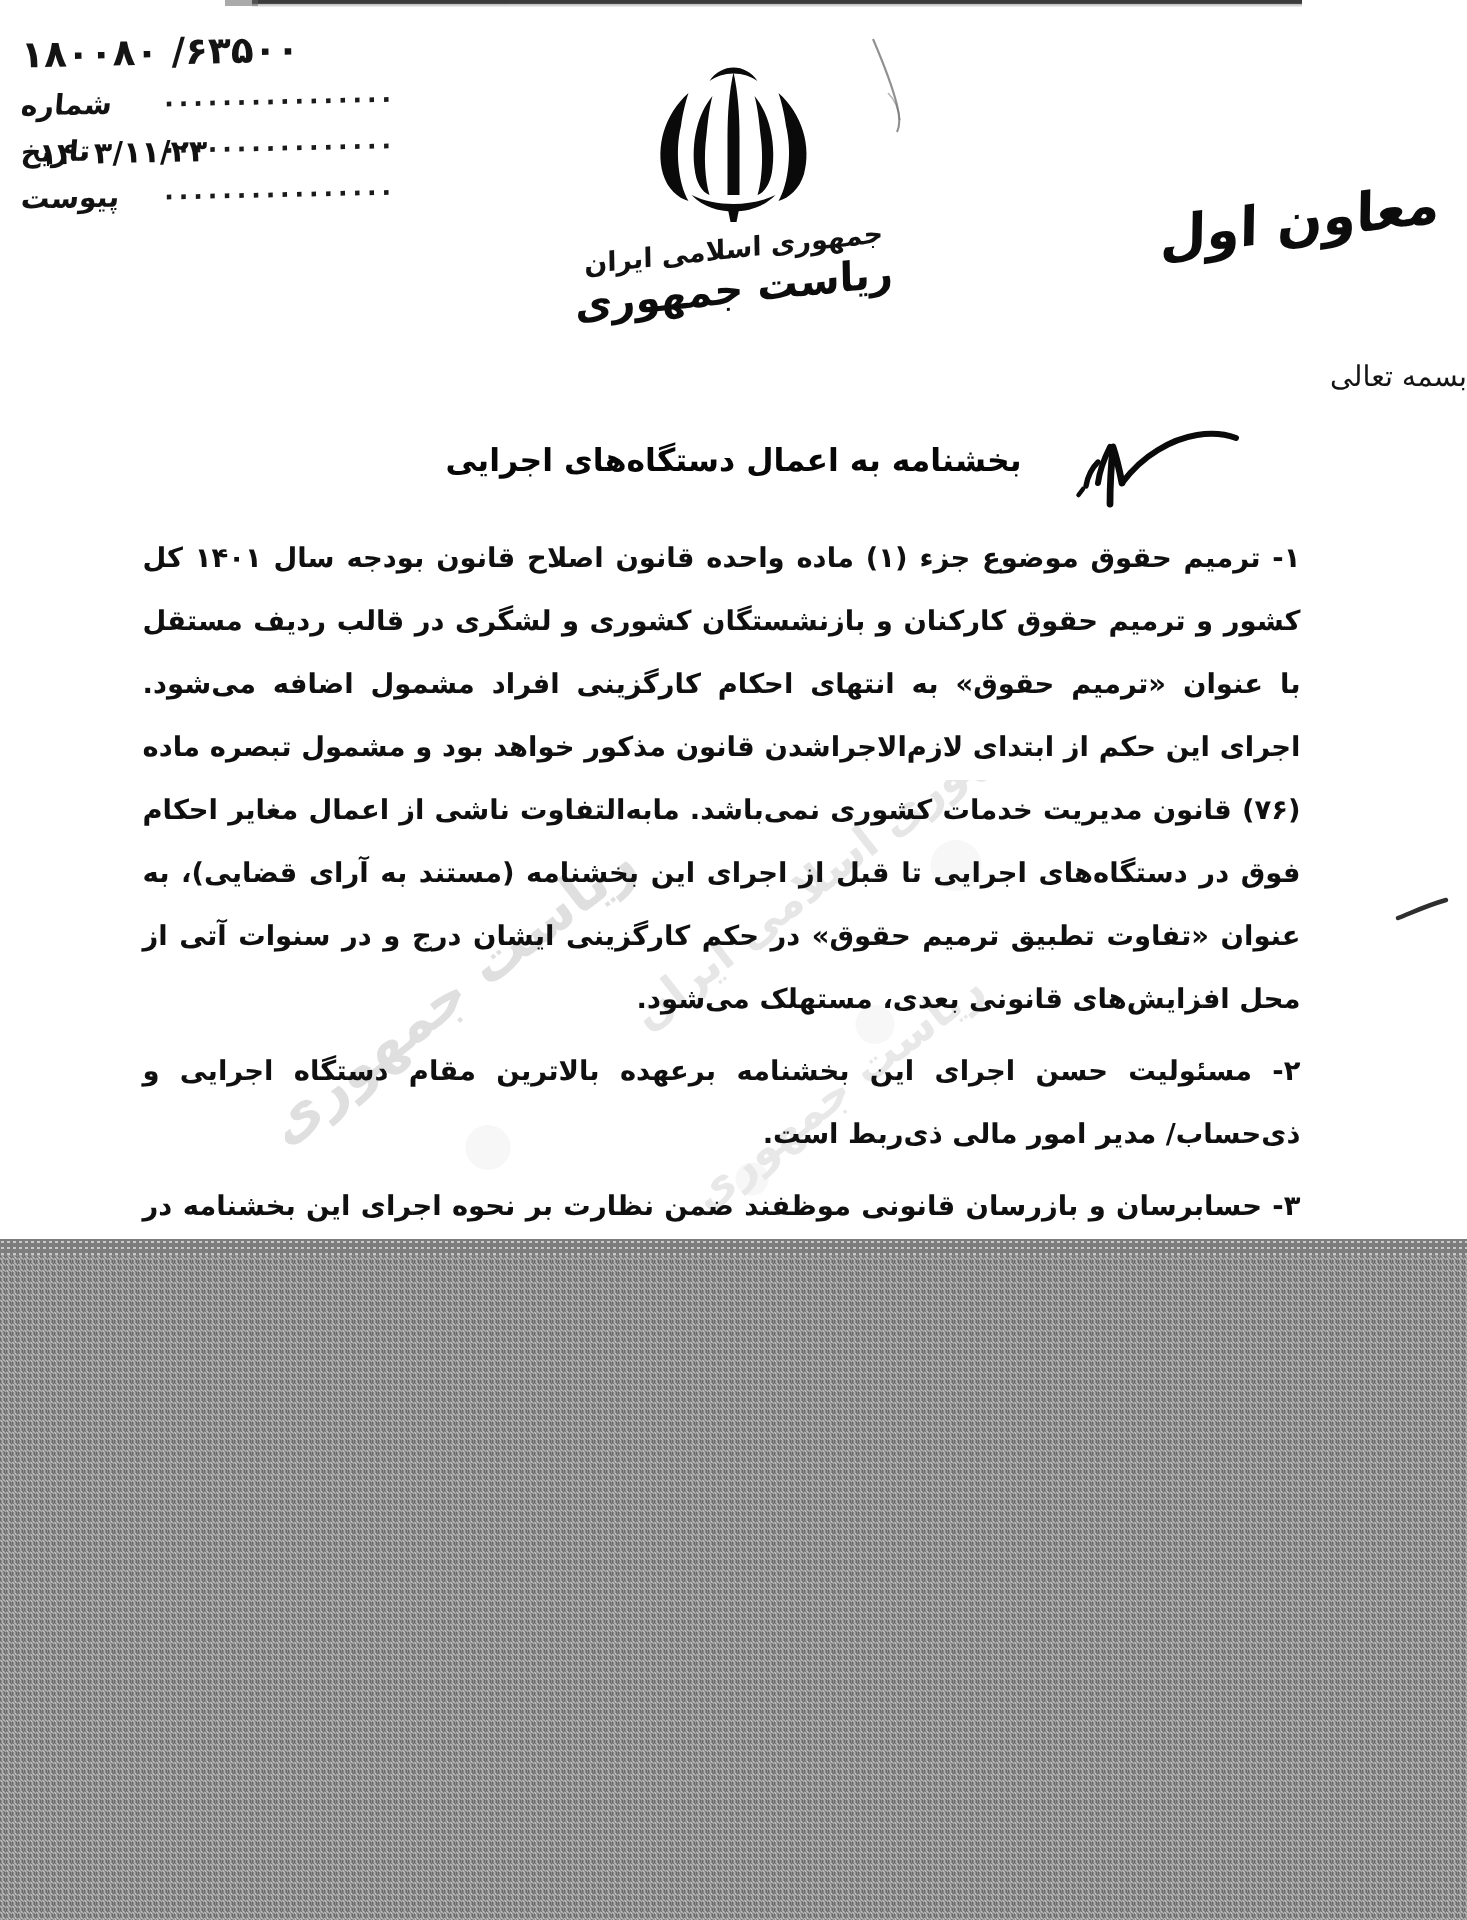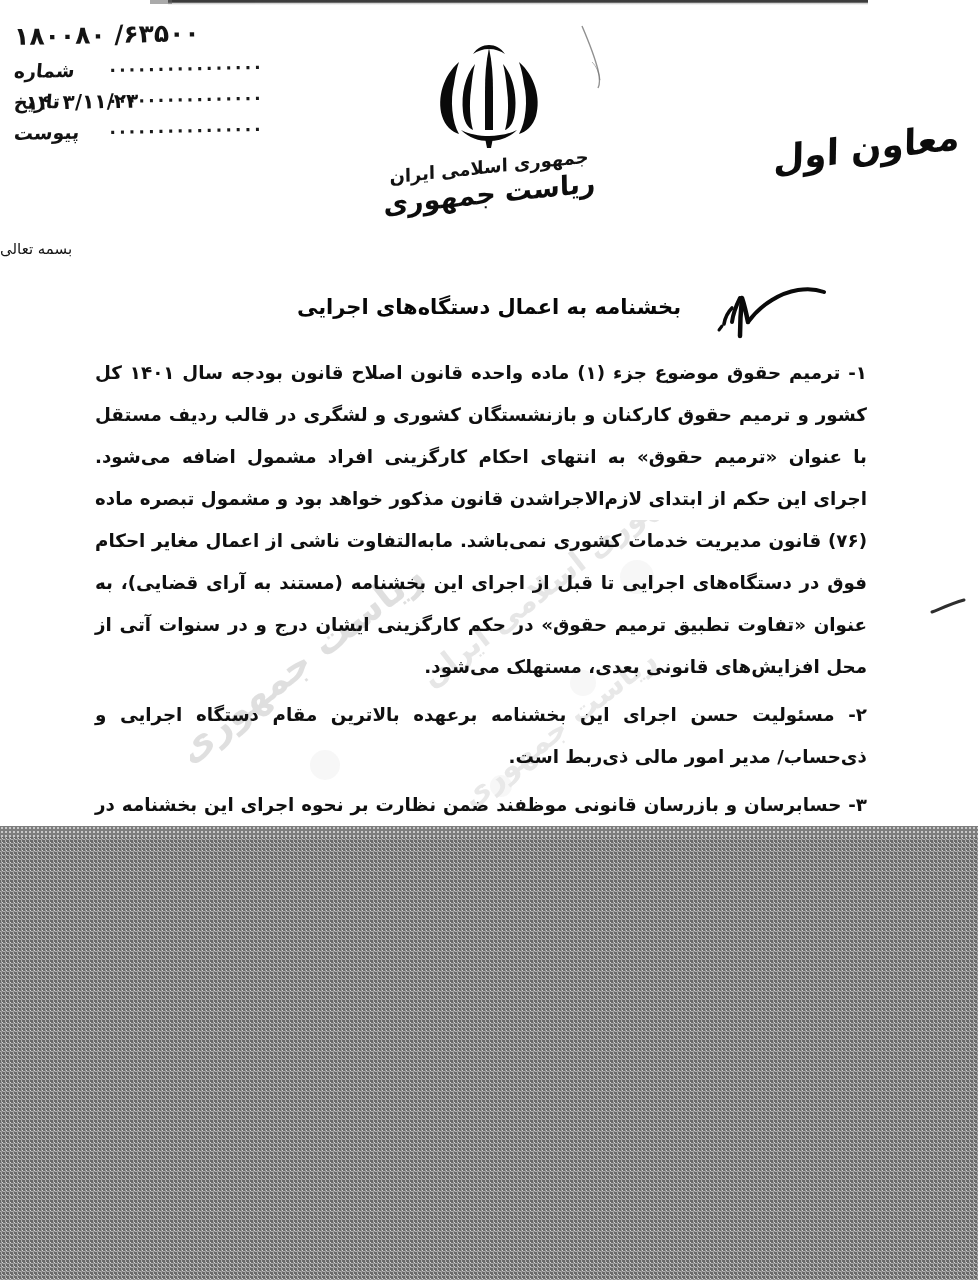--- a/index.html
+++ b/index.html
@@ -107,22 +107,22 @@
     font-size:36px;font-weight:700;color:#0c0c0c;
     transform:rotate(-7deg) skewX(-8deg);
     transform-origin:right center;
     white-space:nowrap;
     letter-spacing:-1px;
   }
 
   
   .basmala{
     position:absolute;top:240px;left:0;right:0;
-    text-align:left;
-    font-size:15px;font-weight:400;color:#141414;
+    text-align:right;
+    font-size:19px;font-weight:400;color:#141414;
   }
   .doc-title{
     position:absolute;top:295px;left:0;right:0;
     text-align:center;
     font-size:21px;font-weight:700;color:#070707;
     letter-spacing:-.2px;
   }
 
   
   .signature{

